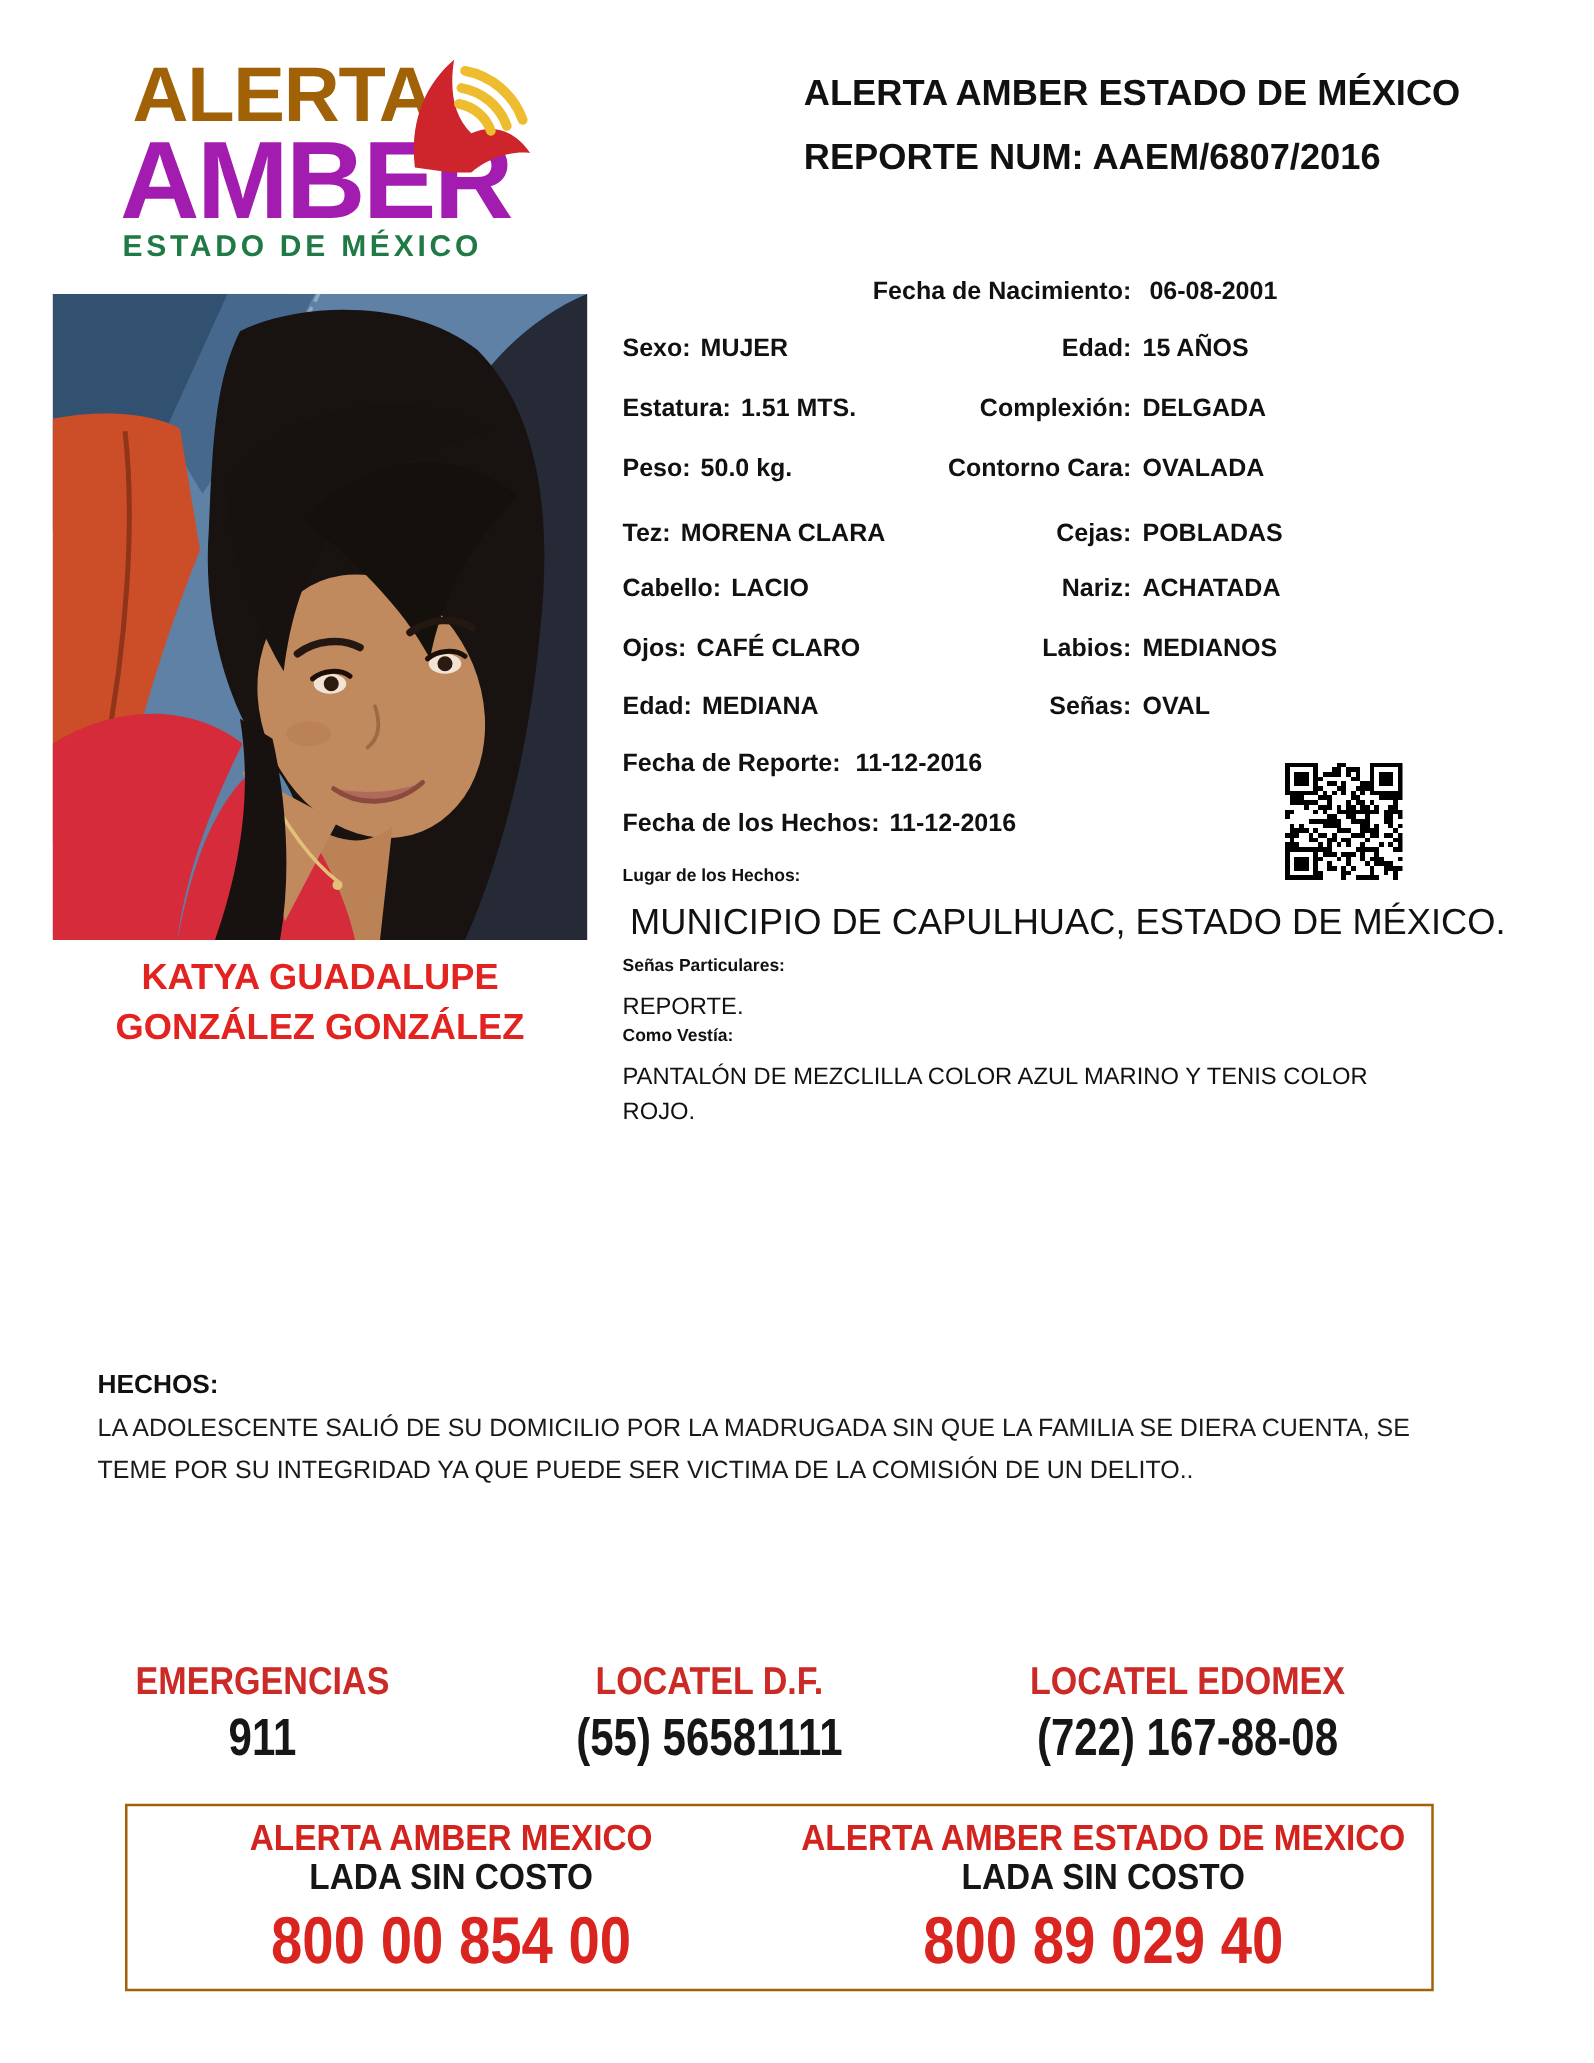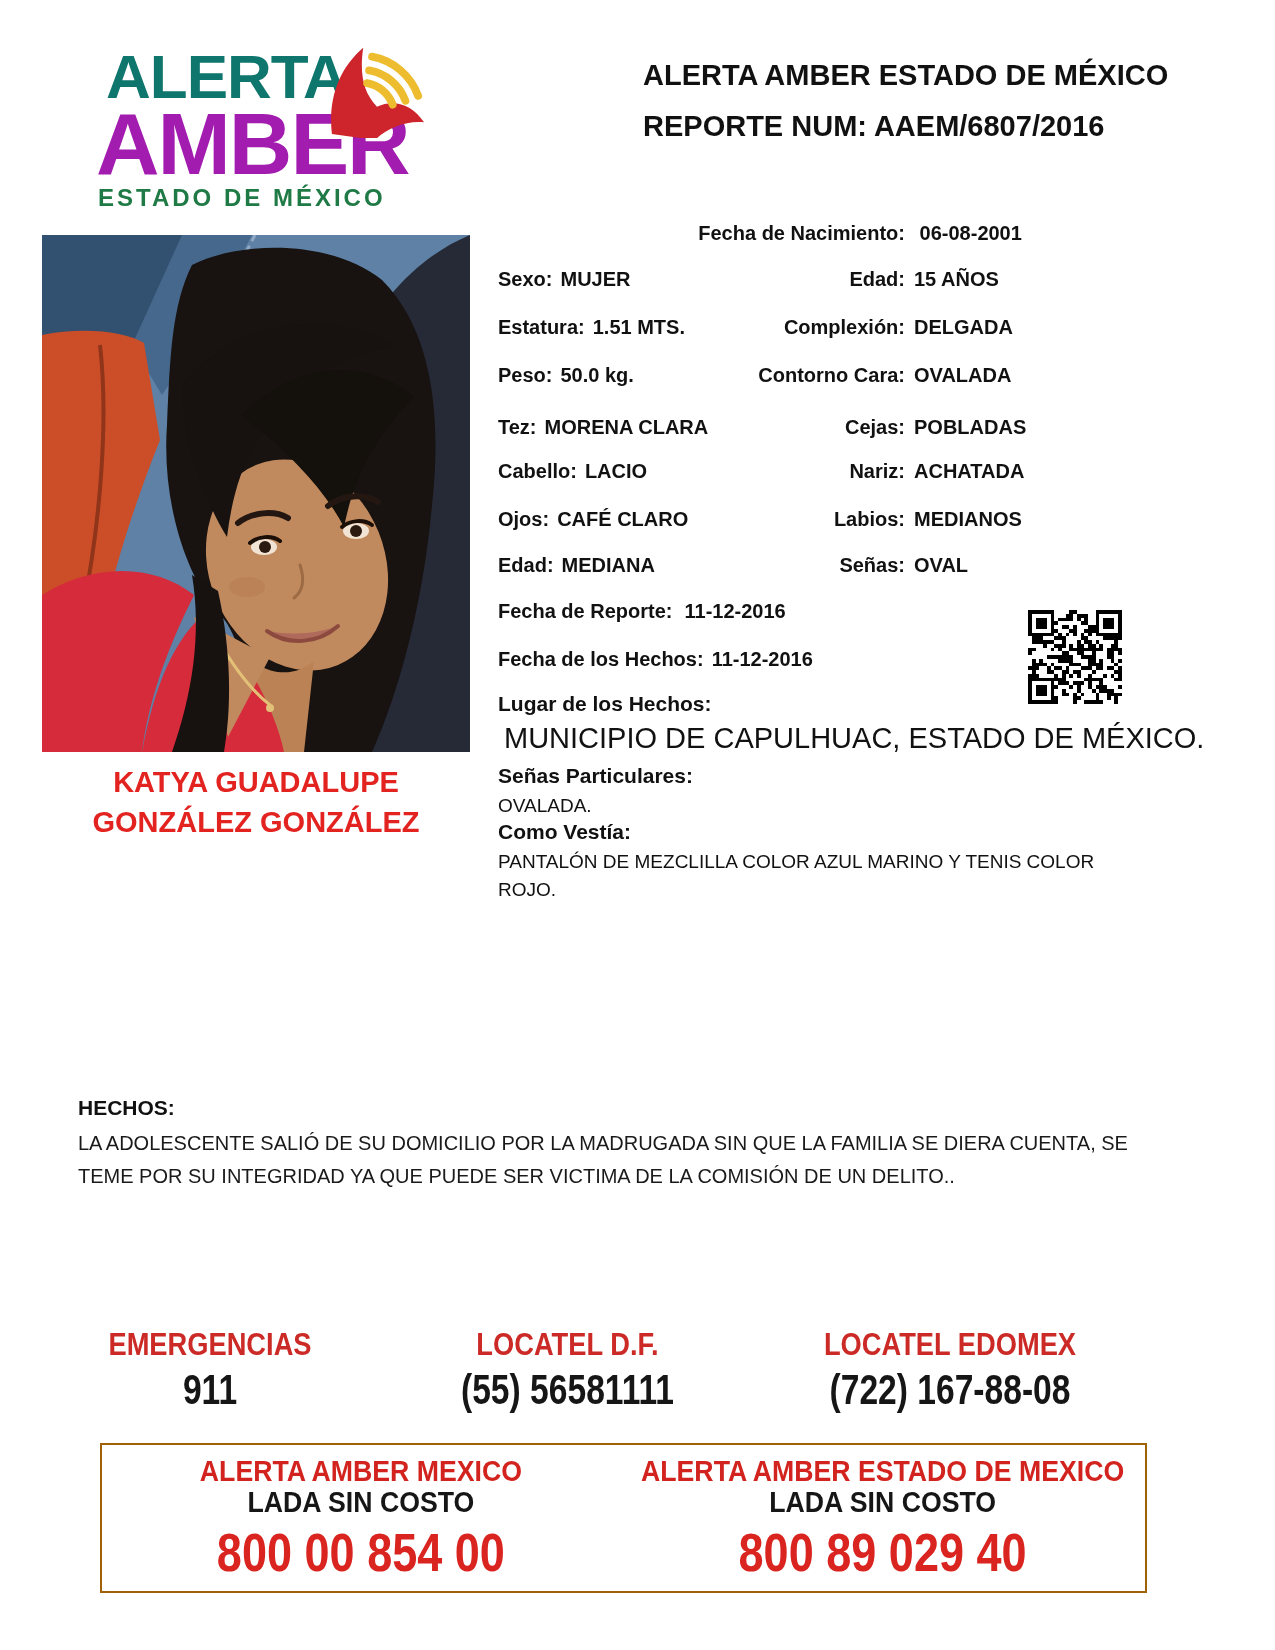--- a/index.html
+++ b/index.html
@@ -1,21 +1,21 @@
 <!DOCTYPE html>
 <html><head>
 <meta charset="utf-8">
 <style>
   html,body{margin:0;padding:0;background:#fff;}
   .page{position:relative;width:1275px;height:1650px;background:#fff;overflow:hidden;
         font-family:"Liberation Sans","DejaVu Sans",sans-serif;color:#111;margin:0 auto;}
   .abs{position:absolute;}
 
   
-  .logo-alerta{left:106px;top:46px;font-size:62px;font-weight:bold;color:#0f766e;letter-spacing:-1px;line-height:1;}
+  .logo-alerta{left:106px;top:46px;font-size:62px;font-weight:bold;color:#a16207;letter-spacing:-1px;line-height:1;}
   .logo-amber{left:96px;top:100px;font-size:88px;font-weight:bold;color:#a21caf;letter-spacing:-2px;line-height:1;}
   .logo-estado{left:98px;top:186px;font-size:24px;font-weight:bold;color:#1F7A46;letter-spacing:3px;line-height:1;}
   .logo-swoosh{left:322px;top:40px;width:108px;height:98px;}
 
   
   .hdr{left:643px;top:58px;font-size:29px;font-weight:bold;line-height:34px;white-space:nowrap;}
   .hdr .line2{margin-top:17px;}
 
   
   .photo{left:42px;top:235px;width:428px;height:517px;overflow:hidden;}
@@ -25,21 +25,21 @@
   .name{left:42px;top:762px;width:428px;text-align:center;color:#E32320;
         font-size:29px;font-weight:bold;line-height:40px;}
 
   
   .fields{left:498px;top:214px;width:620px;height:720px;}
   .frow{position:absolute;left:0;width:620px;font-size:20px;font-weight:bold;white-space:nowrap;}
   .rpart{position:absolute;left:162px;top:0;white-space:nowrap;}
   .rlabel{display:inline-block;width:245px;text-align:right;}
   .rvalue{margin-left:9px;}
   .lvalue{margin-left:8px;}
-  .seclabel{position:absolute;left:0;font-size:21px;font-weight:bold;white-space:nowrap;}
+  .seclabel{position:absolute;left:0;font-size:14px;font-weight:bold;white-space:nowrap;}
   .place-value{position:absolute;left:6px;font-size:29px;font-weight:normal;white-space:nowrap;}
   .plain{position:absolute;left:0;font-size:19px;font-weight:normal;line-height:28px;width:616px;}
   .qr{left:1028px;top:610px;width:94px;height:94px;}
 
   
   .hechos{left:78px;top:1096px;width:1075px;}
   .hechos-label{font-size:21px;font-weight:bold;}
   .hechos-text{margin-top:7px;font-size:20px;line-height:33px;color:#1a1a1a;}
 
   
@@ -162,21 +162,21 @@
       <span class="lpart"><span>Fecha de Reporte:</span><span class="lvalue" style="margin-left:12px;">11-12-2016</span></span>
     </div>
     <div class="frow" style="top:434px;">
       <span class="lpart"><span>Fecha de los Hechos:</span><span class="lvalue">11-12-2016</span></span>
     </div>
 
     <div class="seclabel" style="top:478px;">Lugar de los Hechos:</div>
     <div class="place-value" style="top:508px;">MUNICIPIO DE CAPULHUAC, ESTADO DE MÉXICO.</div>
 
     <div class="seclabel" style="top:550px;">Señas Particulares:</div>
-    <div class="plain" style="top:578px;">OVALADA.</div>
+    <div class="plain" style="top:578px;">REPORTE.</div>
 
     <div class="seclabel" style="top:606px;text-align:center;">Como Vestía:</div>
     <div class="plain" style="top:634px;">PANTALÓN DE MEZCLILLA COLOR AZUL MARINO Y TENIS COLOR ROJO.</div>
   </div>
 
   <div class="abs qr" id="qr"><svg viewBox="0 0 100 100" width="94" height="94" shape-rendering="crispEdges">
         <rect width="100" height="100" fill="#fff"></rect>
         <g fill="#000">
           <rect x="0" y="0" width="4" height="4"></rect>
           <rect x="4" y="0" width="4" height="4"></rect>

